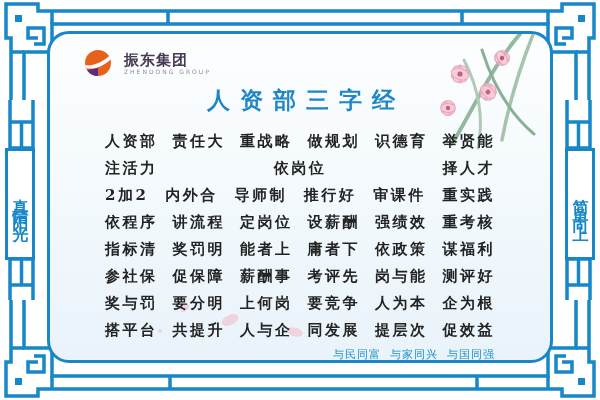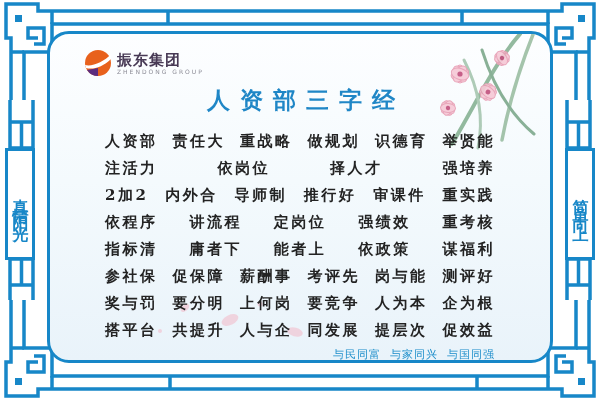--- a/index.html
+++ b/index.html
@@ -23,21 +23,21 @@
   .card {
     position:absolute; left:47px; top:31px; width:506px; height:332px;
     border:3px solid #1787c8; border-radius:22px;
     background:linear-gradient(180deg,#fdfeff 0%,#f4fafd 45%,#e9f3fa 100%);
     overflow:hidden; z-index:2;
   }
 
   .flower { position:absolute; right:-4px; top:-2px; z-index:1; }
   .petals { position:absolute; left:95px; bottom:14px; z-index:1; }
 
-  .logo { position:absolute; left:34px; top:15px; display:flex; align-items:center; gap:5px; z-index:2; }
+  .logo { position:absolute; left:34px; top:15px; display:flex; align-items:center; gap:12px; z-index:2; }
   .logo-name { font-size:15px; font-weight:bold; color:#483a55; letter-spacing:1px; line-height:16px; }
   .logo-sub  { font-size:6px; color:#8b8b95; letter-spacing:2px; line-height:7px; }
 
   .title {
     position:absolute; left:0; right:0; top:51px; text-align:center;
     font-size:23px; font-weight:bold; color:#1f86c6;
     letter-spacing:10px; padding-left:12px; z-index:2;
   }
 
   .grid { position:absolute; left:55px; right:55px; top:94px; z-index:2; }
@@ -170,41 +170,42 @@
         <span class="cell">责任大</span>
         <span class="cell">重战略</span>
         <span class="cell">做规划</span>
         <span class="cell">识德育</span>
         <span class="cell">举贤能</span>
       </div>
       <div class="grid-row">
         <span class="cell">注活力</span>
         <span class="cell">依岗位</span>
         <span class="cell">择人才</span>
-        <span class="cell">强培养</span>
       </div>
       <div class="grid-row">
         <span class="cell">2加2</span>
         <span class="cell">内外合</span>
         <span class="cell">导师制</span>
         <span class="cell">推行好</span>
         <span class="cell">审课件</span>
         <span class="cell">重实践</span>
       </div>
       <div class="grid-row">
         <span class="cell">依程序</span>
         <span class="cell">讲流程</span>
         <span class="cell">定岗位</span>
+        <span class="cell">设薪酬</span>
         <span class="cell">强绩效</span>
         <span class="cell">重考核</span>
       </div>
       <div class="grid-row">
         <span class="cell">指标清</span>
+        <span class="cell">奖罚明</span>
+        <span class="cell">能者上</span>
         <span class="cell">庸者下</span>
-        <span class="cell">能者上</span>
         <span class="cell">依政策</span>
         <span class="cell">谋福利</span>
       </div>
       <div class="grid-row">
         <span class="cell">参社保</span>
         <span class="cell">促保障</span>
         <span class="cell">薪酬事</span>
         <span class="cell">考评先</span>
         <span class="cell">岗与能</span>
         <span class="cell">测评好</span>

